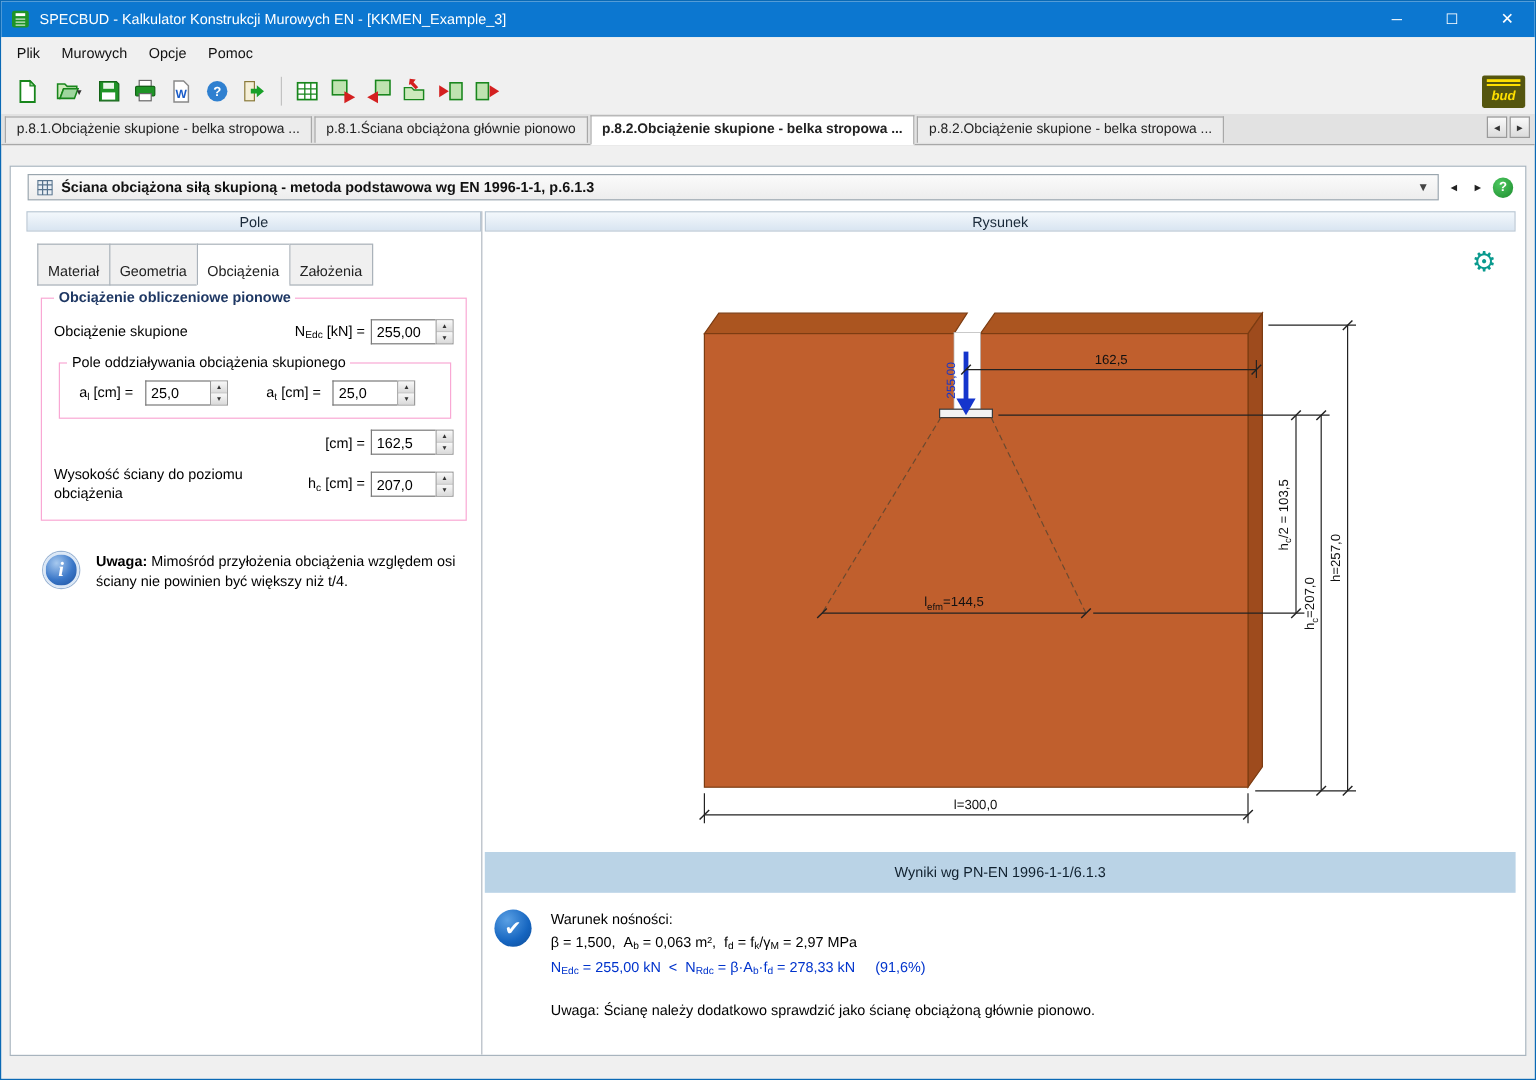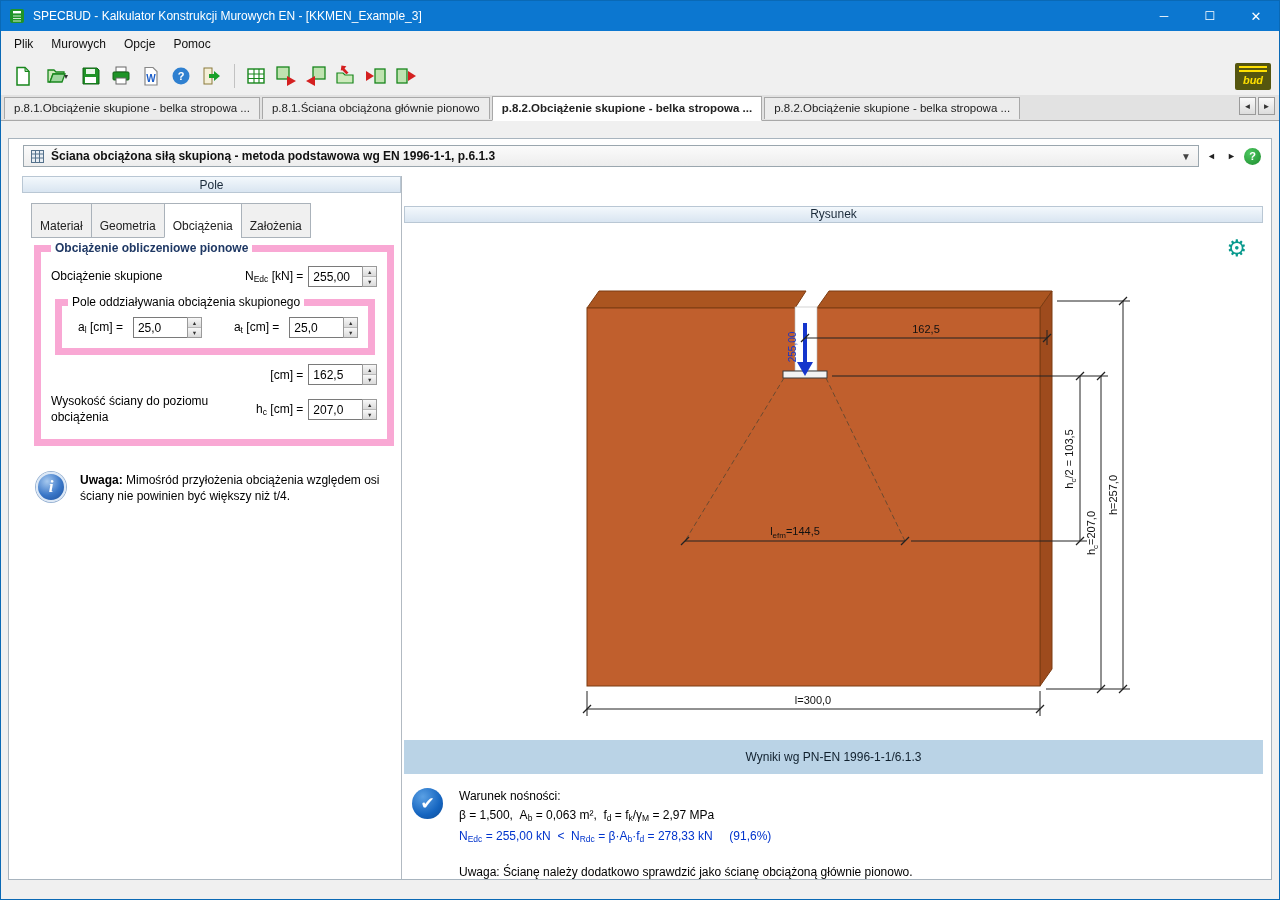--- a/index.html
+++ b/index.html
@@ -40,30 +40,30 @@
   .tscroll-btn{width:17px;height:18px;background:linear-gradient(#fafafa,#dcdcdc);border:1px solid #9a9a9a;display:flex;align-items:center;justify-content:center;font-size:8px;color:#333;}
   
   .content{flex:1;margin:17px 7px 19px 7px;background:#fff;border:1px solid #a8b4be;display:flex;flex-direction:column;overflow:hidden;}
   .method-row{display:flex;align-items:center;margin:6px 10px 4px 14px;gap:5px;flex:none;}
   .method-select{flex:1;height:22px;background:linear-gradient(#fbfbfb,#ededed);border:1px solid #9aa6ae;display:flex;align-items:center;padding:0 7px;gap:7px;font-weight:bold;font-size:12px;color:#111;}
   .method-select .chev{margin-left:auto;font-size:10px;color:#444;}
   .nav-btn{width:15px;height:18px;display:flex;align-items:center;justify-content:center;font-size:9px;color:#222;}
   .help-circle{width:17px;height:17px;border-radius:50%;background:radial-gradient(circle at 35% 30%,#4cc75f,#1d8c2e);color:#fff;font-weight:bold;font-size:11px;display:flex;align-items:center;justify-content:center;}
   .columns{flex:1;display:flex;margin-top:5px;min-height:0;}
   .left-col{width:393px;flex:none;border-right:1px solid #b2bac2;display:flex;flex-direction:column;}
-  .right-col{flex:1;display:flex;flex-direction:column;min-width:0;justify-content:flex-end;}
+  .right-col{flex:1;display:flex;flex-direction:column;min-width:0;}
   .panel-header{height:17px;background:linear-gradient(#f3f8fc,#d9e5f1);border:1px solid #b9c7d4;display:flex;align-items:center;justify-content:center;font-size:12px;color:#1a2a3a;flex:none;}
   .left-col .panel-header{margin:0 0 0 13px;}
   .right-col .panel-header{margin:0 8px 0 2px;}
   
   .data-tabs{display:flex;margin:10px 0 0 22px;flex:none;}
   .dtab{padding:15px 8px 4px;border:1px solid #aab2ba;border-right:none;background:#f0f0f0;font-size:12px;color:#222;}
   .dtab:last-child{border-right:1px solid #aab2ba;}
   .dtab.active{background:#fff;border-bottom:1px solid #fff;position:relative;}
-  fieldset{border:7px solid #f9a8d4;margin:0;padding:0;}
+  fieldset{border:1px solid #f9a8d4;margin:0;padding:0;}
   .groupbox{margin:3px 12px 0 25px;padding:2px 8px 12px 8px;}
   .groupbox>legend{font-weight:bold;color:#1f3864;padding:0 4px;margin-left:2px;font-size:12px;}
   .subgroup{margin:8px 4px 4px 6px;padding:2px 6px 8px 6px;}
   .subgroup>legend{padding:0 4px;color:#000;font-size:12px;}
   .frow{display:flex;align-items:center;margin:9px 2px 2px 2px;}
   .flabel{width:168px;line-height:1.3;}
   .fsym{margin-left:auto;margin-right:5px;white-space:nowrap;}
   .sb{font-size:8.5px;vertical-align:-2px;}
   .spin{display:flex;align-items:stretch;height:21px;}
   .spin input{width:54px;height:21px;border:1px solid #7a7a7a;border-right:none;padding:1px 4px;font-size:12px;font-family:inherit;outline:none;}

